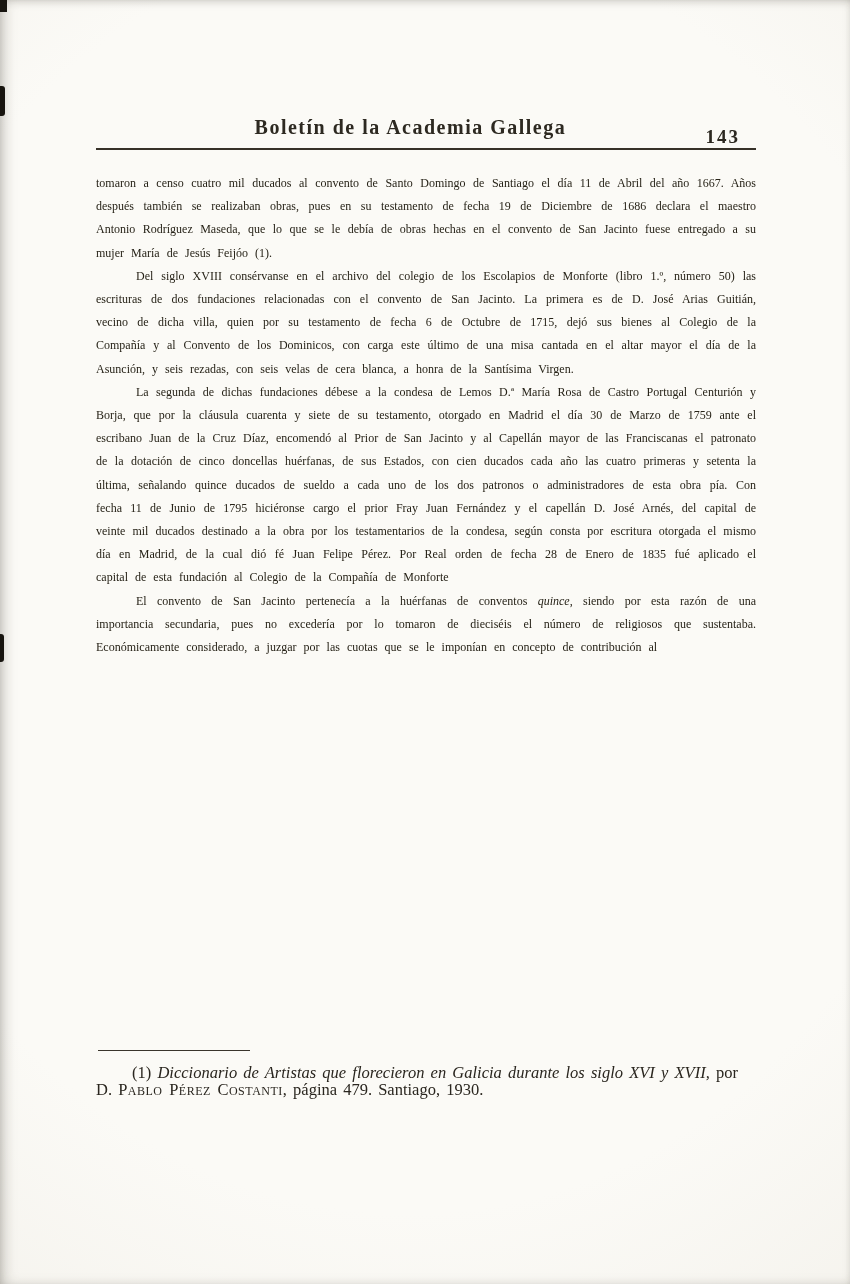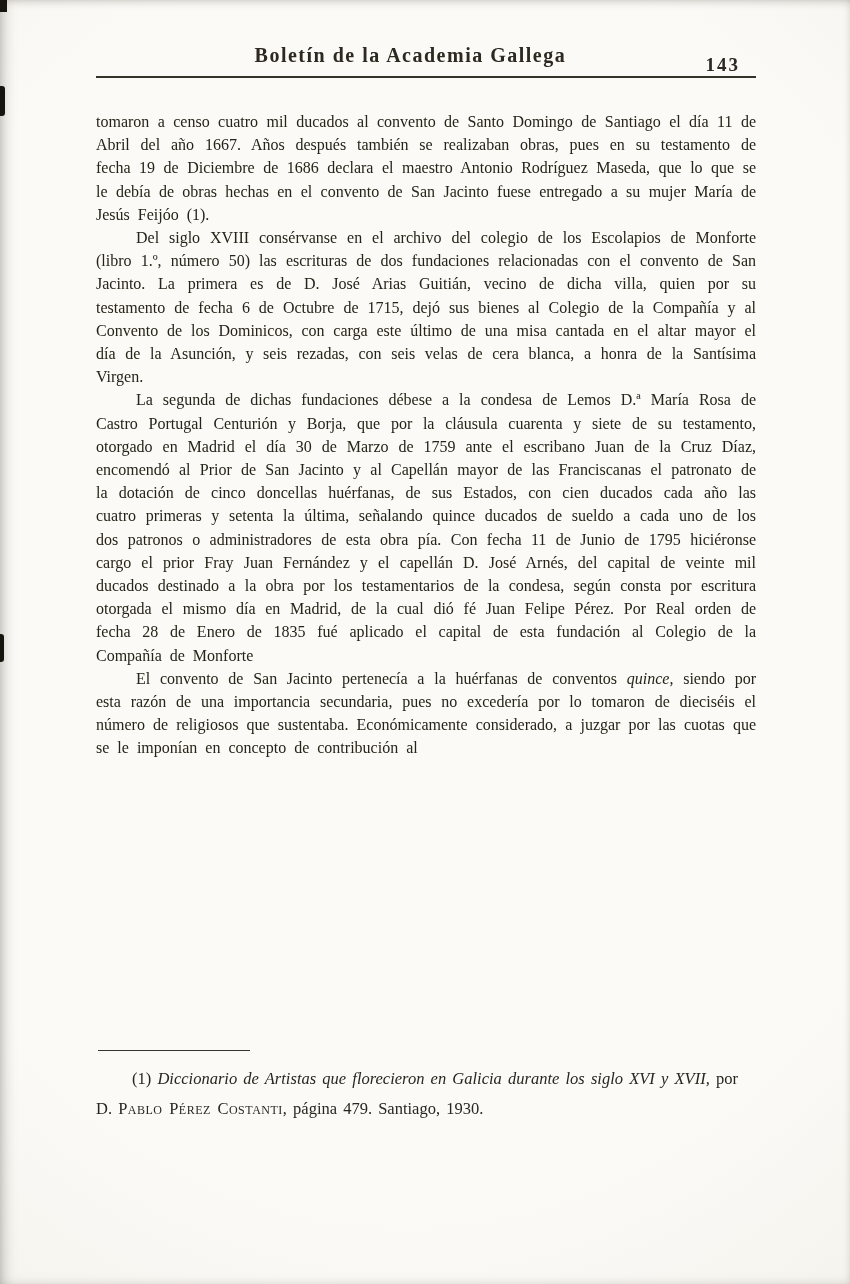--- a/index.html
+++ b/index.html
@@ -24,47 +24,47 @@
   .artifact { position: absolute; background: #17140f; }
   .artifact.a1 { left: 0; top: 86px;  width: 5px; height: 30px; border-radius: 0 3px 3px 0; }
   .artifact.a2 { left: 0; top: 634px; width: 4px; height: 28px; border-radius: 0 3px 3px 0; }
   .artifact.a3 { left: 0; top: 0;     width: 7px; height: 12px; }
 
   .content {
     position: absolute; left: 96px; top: 0; width: 660px;
     color: #26221b;
   }
   .page-header {
-    position: relative; margin-top: 44px; height: 26px;
+    position: relative; margin-top: 116px; height: 26px;
     font-size: 20px; font-weight: 700; letter-spacing: 1.5px; color: #2d2921;
   }
   .header-title {
     position: absolute; left: 50%; top: 0; transform: translateX(-55%);
     white-space: nowrap;
   }
   .page-number {
     position: absolute; right: 16px; top: 10px;
     font-size: 19px; font-weight: 600; letter-spacing: 2px;
   }
   .header-rule {
     border: 0; border-top: 2.5px solid #363128; margin: 6px 0 0 0; width: 100%;
   }
   .body-text {
-    margin-top: 32px;
-    font-size: 16px; line-height: 23.2px;
+    margin-top: 22px;
+    font-size: 12px; line-height: 23.2px;
     text-align: justify; word-spacing: 4px;
     color: #272318;
   }
   .para { margin: 0; }
   .para.indent { text-indent: 40px; }
   .para em { font-style: italic; }
 
   .footnote-block {
     position: absolute; left: 96px; top: 1050px; width: 642px;
-    font-size: 16.5px; line-height: 30px;
+    font-size: 16.5px; line-height: 17px;
     text-align: justify; color: #2a261f; word-spacing: 2px;
   }
   .footnote-rule {
     border: 0; border-top: 1.5px solid #3a352c;
     width: 152px; margin: 0 0 13px 2px;
   }
   .footnote-text { margin: 0; text-indent: 36px; }
   .footnote-text em { font-style: italic; }
   .smallcaps { font-variant: small-caps; letter-spacing: .5px; }
 </style>

